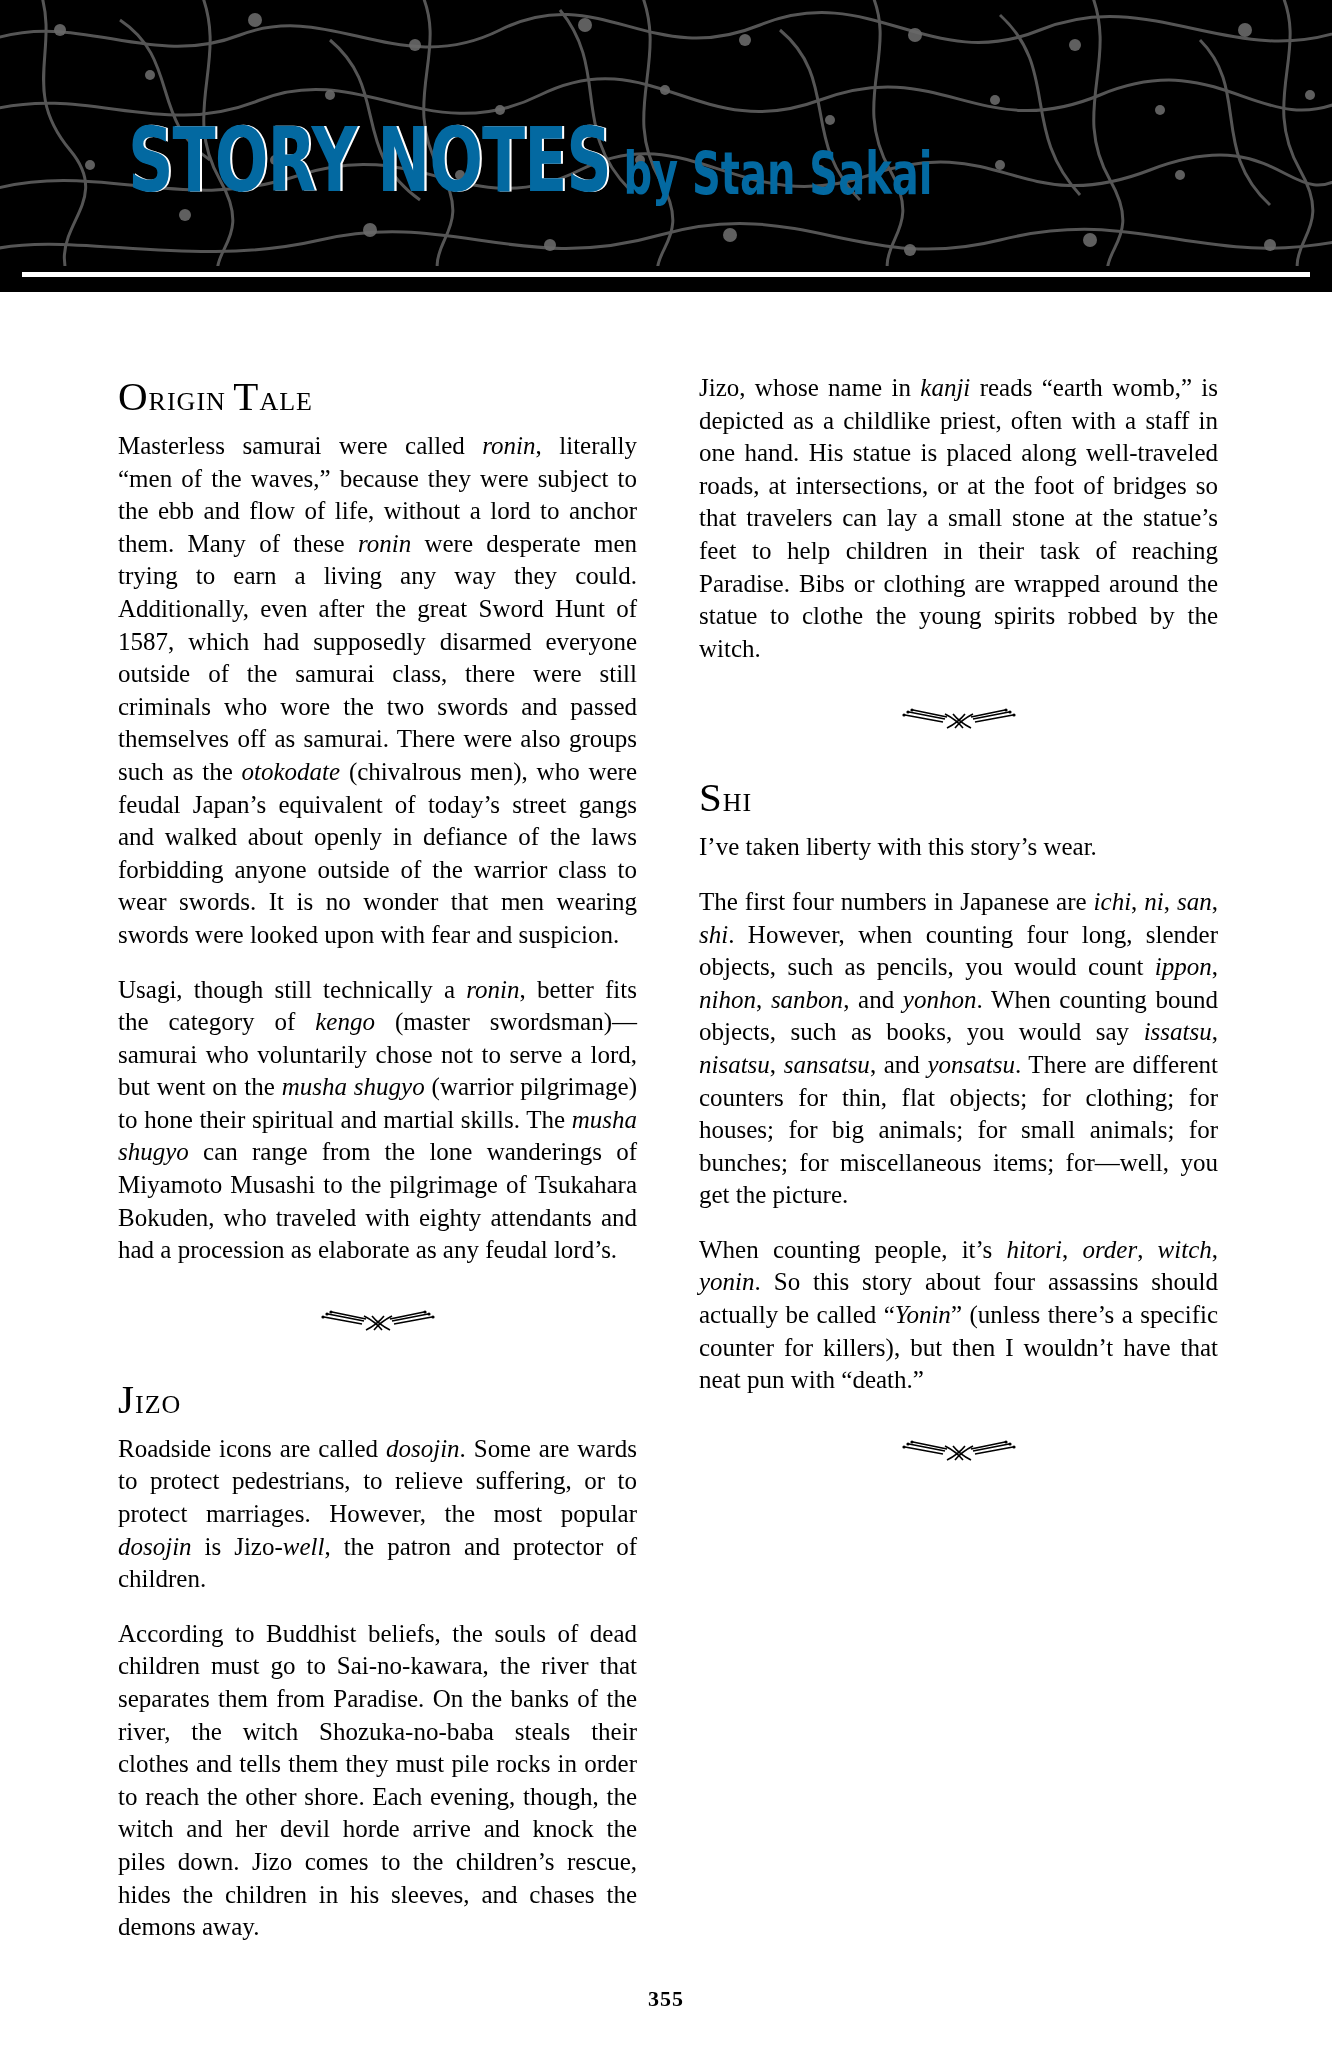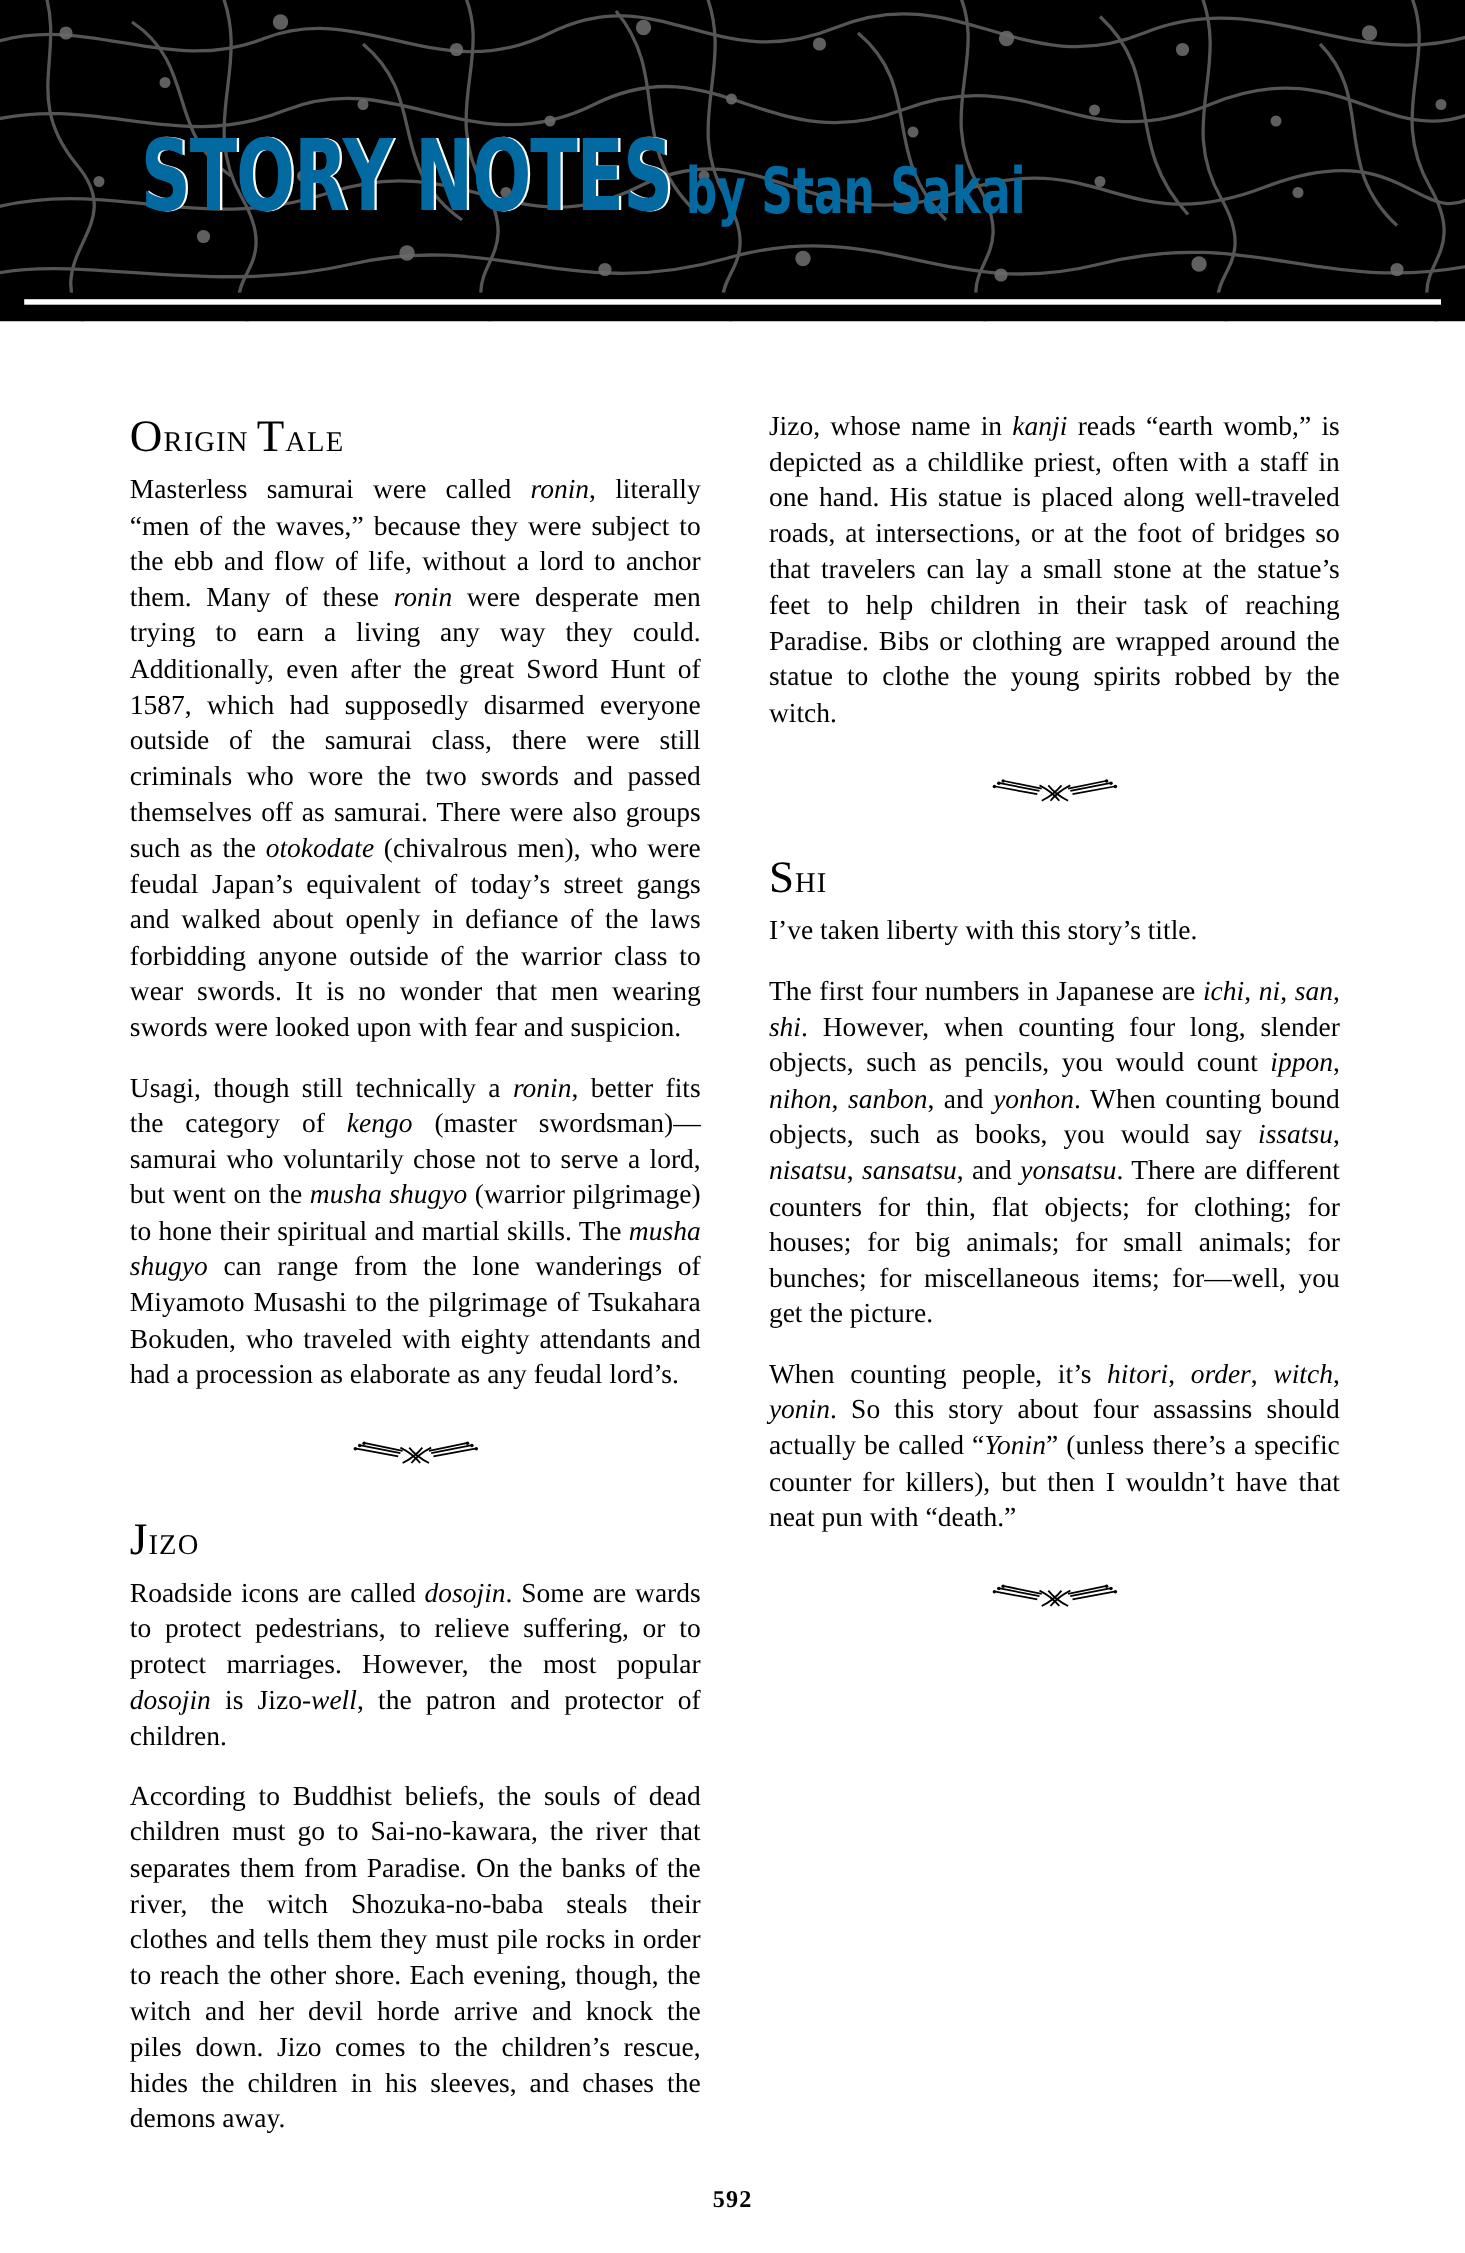--- a/index.html
+++ b/index.html
@@ -265,21 +265,21 @@
               <circle cx="9" cy="6" r="1.6"></circle>
               <circle cx="13" cy="4" r="1.6"></circle>
             <circle cx="115" cy="9" r="1.6"></circle>
               <circle cx="111" cy="6" r="1.6"></circle>
               <circle cx="107" cy="4" r="1.6"></circle>
           </g>
         </svg>
       </div>
 
       <h2 class="section-head" style="font-variant: normal; font-size: 26px; letter-spacing: 1px;"><span class="cap">S</span>HI</h2>
-      <p class="body">I’ve taken liberty with this story’s title.</p>
+      <p class="body">I’ve taken liberty with this story’s wear.</p>
       <p class="body">The first four numbers in Japanese are <em>ichi</em>, <em>ni</em>, <em>san</em>, <em>shi</em>. However, when counting four long, slender objects, such as pencils, you would count <em>ippon</em>, <em>nihon</em>, <em>sanbon</em>, and <em>yonhon</em>. When counting bound objects, such as books, you would say <em>issatsu</em>, <em>nisatsu</em>, <em>sansatsu</em>, and <em>yonsatsu</em>. There are different counters for thin, flat objects; for clothing; for houses; for big animals; for small animals; for bunches; for miscellaneous items; for—well, you get the picture.</p>
       <p class="body">When counting people, it’s <em>hitori</em>, <em>order</em>, <em>witch</em>, <em>yonin</em>. So this story about four assassins should actually be called “<em>Yonin</em>” (unless there’s a specific counter for killers), but then I wouldn’t have that neat pun with “death.”</p>
 
       <div class="ornament">
         <svg width="120" height="30" viewBox="0 0 120 30">
           <g stroke="#000" stroke-width="1.6" fill="none">
             <path d="M6 9 L44 16 M10 6 L46 13 M14 4 L48 11"></path>
             <path d="M114 9 L76 16 M110 6 L74 13 M106 4 L72 11"></path>
             <path d="M46 8 C54 12, 60 17, 64 22"></path>
             <path d="M74 8 C66 12, 60 17, 56 22"></path>
@@ -292,14 +292,14 @@
               <circle cx="13" cy="4" r="1.6"></circle>
             <circle cx="115" cy="9" r="1.6"></circle>
               <circle cx="111" cy="6" r="1.6"></circle>
               <circle cx="107" cy="4" r="1.6"></circle>
           </g>
         </svg>
       </div>
     </div>
   </div>
 
-  <div class="folio">592</div>
+  <div class="folio">355</div>
 </div>
 
 </body></html>

